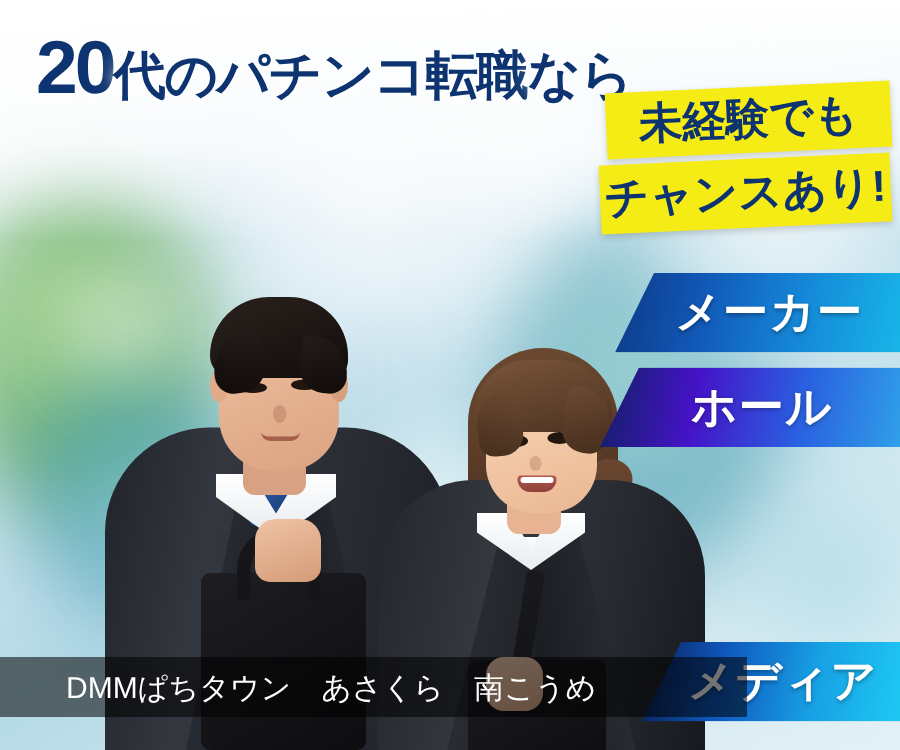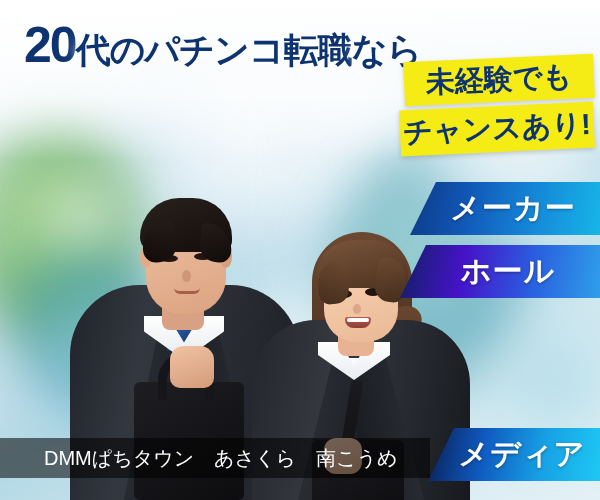--- a/index.html
+++ b/index.html
@@ -169,21 +169,21 @@
   }
   .cat .label{transform:translateX(8px);}
   .cat1{top:182px;left:410px;background:linear-gradient(100deg,#0d3a86 0%,#1157b6 30%,#1584d6 62%,#17b5e8 100%);}
   .cat2{top:245px;left:400px;background:linear-gradient(100deg,#111f63 0%,#4513c8 32%,#2a5fe0 66%,#2f9fe8 100%);align-items:center;}
   .cat3{top:305px;left:408px;background:linear-gradient(100deg,#0c3f91 0%,#1160bd 34%,#1b8ad8 68%,#1fb2e6 100%);}
   .cat4{top:365px;left:418px;background:linear-gradient(100deg,#1a1466 0%,#6b16e0 30%,#4a5fe2 62%,#3aa0e6 100%);}
   .cat5{top:428px;left:428px;background:linear-gradient(100deg,#0a1f55 0%,#0f59bf 32%,#17a0e4 66%,#1ec8f3 100%);}
 
   
   .caption{
-    position:absolute;left:0;bottom:22px;width:430px;height:40px;
+    position:absolute;left:0;bottom:22px;width:498px;height:40px;
     background:rgba(0,0,0,.55);
     display:flex;align-items:center;
     color:#ffffff;font-size:20px;padding-left:44px;white-space:nowrap;
   }
 </style>
 </head>
 <body>
 
 <div class="ad">
 

